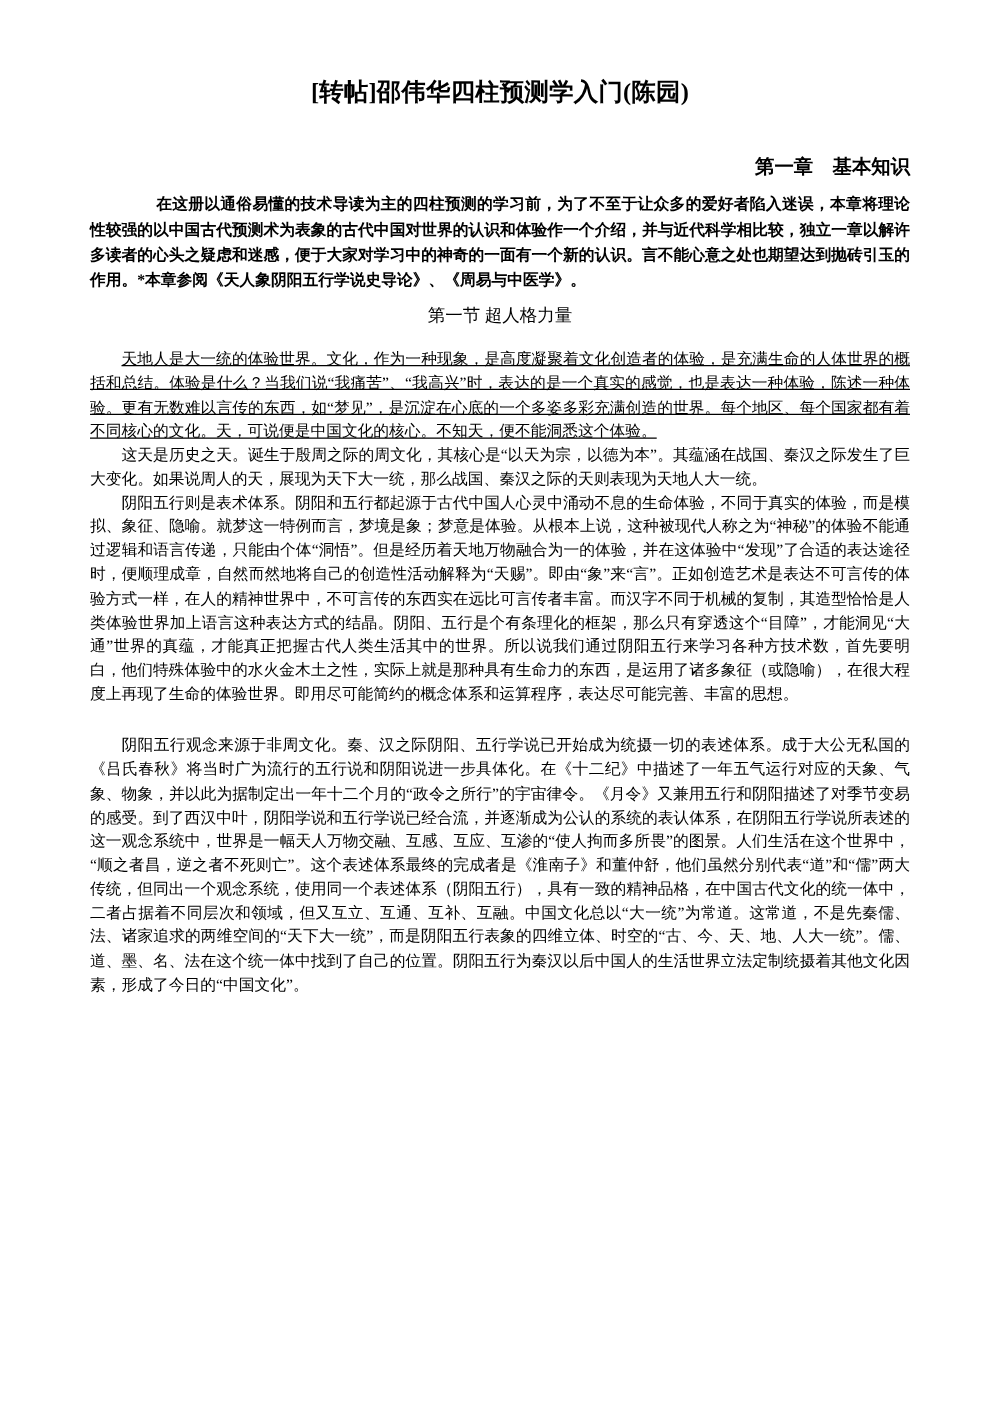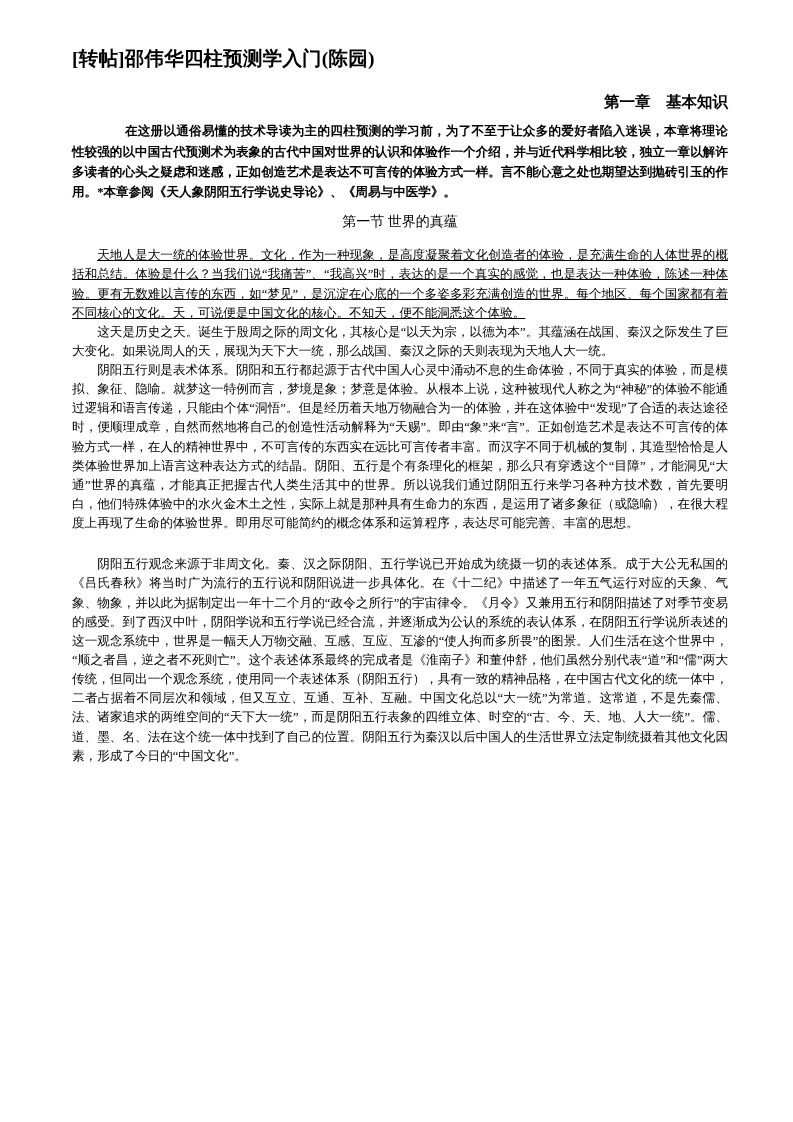--- a/index.html
+++ b/index.html
@@ -25,22 +25,23 @@
   }
   .content {
     position: absolute;
     left: 72px;
     top: 0;
     width: 656px;
   }
 
   
   .doc-title {
-    margin: 0;
+    margin: 16px;
     padding-top: 44px;
+    text-align: center;
     font-size: 19.5px;
     font-weight: bold;
     line-height: 1.5;
     letter-spacing: 0.2px;
   }
   .chapter-title {
     margin: 0;
     padding-top: 17px;
     text-align: right;
     font-size: 15.5px;
@@ -92,23 +93,23 @@
 </head>
 <body>
 
 <div class="page">
   <div class="content">
 
     <h1 class="doc-title">[转帖]邵伟华四柱预测学入门(陈园)</h1>
 
     <h2 class="chapter-title">第一章　基本知识</h2>
 
-    <p class="para intro">在这册以通俗易懂的技术导读为主的四柱预测的学习前，为了不至于让众多的爱好者陷入迷误，本章将理论性较强的以中国古代预测术为表象的古代中国对世界的认识和体验作一个介绍，并与近代科学相比较，独立一章以解许多读者的心头之疑虑和迷感，正如创造艺术是表达不可言传的体验方式一样。言不能心意之处也期望达到抛砖引玉的作用。*本章参阅《天人象阴阳五行学说史导论》、《周易与中医学》。</p>
+    <p class="para intro">在这册以通俗易懂的技术导读为主的四柱预测的学习前，为了不至于让众多的爱好者陷入迷误，本章将理论性较强的以中国古代预测术为表象的古代中国对世界的认识和体验作一个介绍，并与近代科学相比较，独立一章以解许多读者的心头之疑虑和迷感，便于大家对学习中的神奇的一面有一个新的认识。言不能心意之处也期望达到抛砖引玉的作用。*本章参阅《天人象阴阳五行学说史导论》、《周易与中医学》。</p>
 
-    <h3 class="section-title">第一节 世界的真蕴</h3>
+    <h3 class="section-title">第一节 超人格力量</h3>
 
 
     <p class="para block-first">天地人是大一统的体验世界。文化，作为一种现象，是高度凝聚着文化创造者的体验，是充满生命的人体世界的概括和总结。体验是什么？当我们说“我痛苦”、“我高兴”时，表达的是一个真实的感觉，也是表达一种体验，陈述一种体验。更有无数难以言传的东西，如“梦见”，是沉淀在心底的一个多姿多彩充满创造的世界。每个地区、每个国家都有着不同核心的文化。天，可说便是中国文化的核心。不知天，便不能洞悉这个体验。</p>
 
     <p class="para tight">这天是历史之天。诞生于殷周之际的周文化，其核心是“以天为宗，以德为本”。其蕴涵在战国、秦汉之际发生了巨大变化。如果说周人的天，展现为天下大一统，那么战国、秦汉之际的天则表现为天地人大一统。</p>
 
 
     <p class="para tight">阴阳五行则是表术体系。阴阳和五行都起源于古代中国人心灵中涌动不息的生命体验，不同于真实的体验，而是模拟、象征、隐喻。就梦这一特例而言，梦境是象；梦意是体验。从根本上说，这种被现代人称之为“神秘”的体验不能通过逻辑和语言传递，只能由个体“洞悟”。但是经历着天地万物融合为一的体验，并在这体验中“发现”了合适的表达途径时，便顺理成章，自然而然地将自己的创造性活动解释为“天赐”。即由“象”来“言”。正如创造艺术是表达不可言传的体验方式一样，在人的精神世界中，不可言传的东西实在远比可言传者丰富。而汉字不同于机械的复制，其造型恰恰是人类体验世界加上语言这种表达方式的结晶。阴阳、五行是个有条理化的框架，那么只有穿透这个“目障”，才能洞见“大通”世界的真蕴，才能真正把握古代人类生活其中的世界。所以说我们通过阴阳五行来学习各种方技术数，首先要明白，他们特殊体验中的水火金木土之性，实际上就是那种具有生命力的东西，是运用了诸多象征（或隐喻），在很大程度上再现了生命的体验世界。即用尽可能简约的概念体系和运算程序，表达尽可能完善、丰富的思想。</p>
 
     <p class="para gap-md">阴阳五行观念来源于非周文化。秦、汉之际阴阳、五行学说已开始成为统摄一切的表述体系。成于大公无私国的《吕氏春秋》将当时广为流行的五行说和阴阳说进一步具体化。在《十二纪》中描述了一年五气运行对应的天象、气象、物象，并以此为据制定出一年十二个月的“政令之所行”的宇宙律令。《月令》又兼用五行和阴阳描述了对季节变易的感受。到了西汉中叶，阴阳学说和五行学说已经合流，并逐渐成为公认的系统的表认体系，在阴阳五行学说所表述的这一观念系统中，世界是一幅天人万物交融、互感、互应、互渗的“使人拘而多所畏”的图景。人们生活在这个世界中，“顺之者昌，逆之者不死则亡”。这个表述体系最终的完成者是《淮南子》和董仲舒，他们虽然分别代表“道”和“儒”两大传统，但同出一个观念系统，使用同一个表述体系（阴阳五行），具有一致的精神品格，在中国古代文化的统一体中，二者占据着不同层次和领域，但又互立、互通、互补、互融。中国文化总以“大一统”为常道。这常道，不是先秦儒、法、诸家追求的两维空间的“天下大一统”，而是阴阳五行表象的四维立体、时空的“古、今、天、地、人大一统”。儒、道、墨、名、法在这个统一体中找到了自己的位置。阴阳五行为秦汉以后中国人的生活世界立法定制统摄着其他文化因素，形成了今日的“中国文化”。</p>

